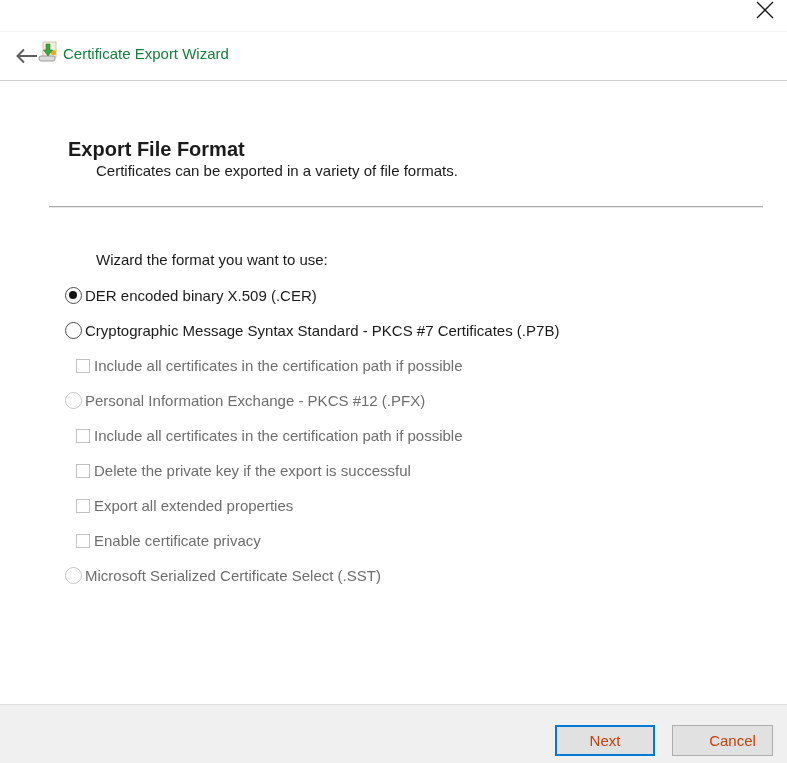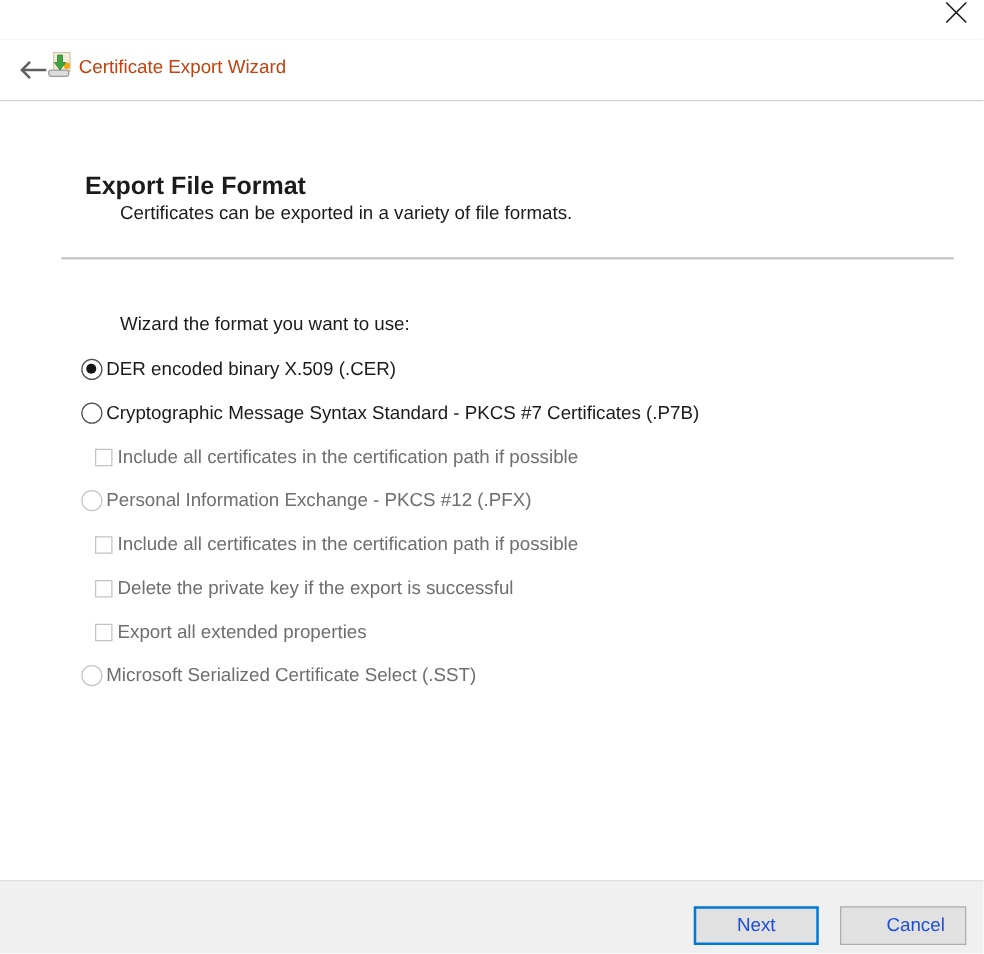--- a/index.html
+++ b/index.html
@@ -8,40 +8,40 @@
     font-family:"Liberation Sans",sans-serif;font-size:15px;color:#1b1b1b;
     overflow:hidden;
   }
   
   .titlebar{position:absolute;top:0;left:0;right:0;height:31px;background:#fff;border-bottom:1px solid #f5f5f5;}
   .close-btn{position:absolute;top:-3px;right:8px;width:28px;height:26px;display:flex;align-items:center;justify-content:center;cursor:default;}
   
   .header{position:absolute;top:32px;left:0;right:0;height:48px;background:#fff;border-bottom:1px solid #d1d1d1;}
   .back-btn{position:absolute;left:12px;top:9px;width:30px;height:30px;display:flex;align-items:center;justify-content:center;}
   .wizard-icon{position:absolute;left:36px;top:9px;width:22px;height:22px;}
-  .page-title{position:absolute;left:63px;top:13px;font-size:15px;color:#c2410c;white-space:nowrap;}
+  .page-title{position:absolute;left:63px;top:13px;font-size:15px;color:#15803d;white-space:nowrap;}
   
   .section-heading{position:absolute;left:68px;top:138px;font-weight:bold;font-size:20px;}
   .section-desc{position:absolute;left:96px;top:162px;font-size:15px;}
   .etched{position:absolute;left:49px;right:24px;top:206px;height:1px;background:#ababab;box-shadow:0 1px 0 #e9e9e9;}
   
   .prompt{position:absolute;left:96px;top:251px;font-size:15px;}
   .options{position:absolute;left:0;top:285px;right:0;}
   .opt-row{display:flex;align-items:center;height:21px;margin-bottom:14px;padding-left:65px;}
   .opt-row.indent{padding-left:76px;}
   .radio{width:17px;height:17px;border-radius:50%;border:1.5px solid #4d4d4d;background:#fff;box-sizing:border-box;flex:none;margin-right:3px;}
   .radio.sel::after{content:'';display:block;width:8px;height:8px;margin:3px;border-radius:50%;background:#141414;}
   .checkbox{width:14px;height:14px;border:1px solid #c3c3c3;background:#fff;box-sizing:border-box;flex:none;margin-right:4px;}
   .opt-label{white-space:nowrap;color:#1b1b1b;}
   .opt-row.disabled .opt-label{color:#6e6e6e;}
   .opt-row.disabled .radio{border-color:#c6c6c6;}
   
   .footer{position:absolute;left:0;right:0;top:704px;bottom:0;background:#f0f0f0;border-top:1px solid #dfdfdf;}
   .btn{position:absolute;top:20px;height:31px;background:#e1e1e1;font-family:"Liberation Sans",sans-serif;
-       font-size:15px;color:#1d4ed8;display:flex;align-items:center;justify-content:center;box-sizing:border-box;}
+       font-size:15px;color:#c2410c;display:flex;align-items:center;justify-content:center;box-sizing:border-box;}
   .btn-next{left:555px;width:100px;border:2px solid #0078d7;}
   .btn-cancel{left:672px;width:101px;border:1px solid #adadad;padding-left:20px;}
 </style>
 </head>
 <body>
 
 <div id="window">
 
   <div class="titlebar">
     <div class="close-btn">
@@ -95,20 +95,24 @@
         <span class="opt-label">Include all certificates in the certification path if possible</span>
       </div>
       <div class="opt-row indent disabled">
         <span class="checkbox"></span>
         <span class="opt-label">Delete the private key if the export is successful</span>
       </div>
       <div class="opt-row indent disabled">
         <span class="checkbox"></span>
         <span class="opt-label">Export all extended properties</span>
       </div>
+      <div class="opt-row indent disabled">
+        <span class="checkbox"></span>
+        <span class="opt-label">Enable certificate privacy</span>
+      </div>
       <div class="opt-row disabled">
         <span class="radio"></span>
         <span class="opt-label">Microsoft Serialized Certificate Select (.SST)</span>
       </div>
     </div>
 
   <div class="footer">
     <div class="btn btn-next">Next</div>
     <div class="btn btn-cancel">Cancel</div>
   </div>

